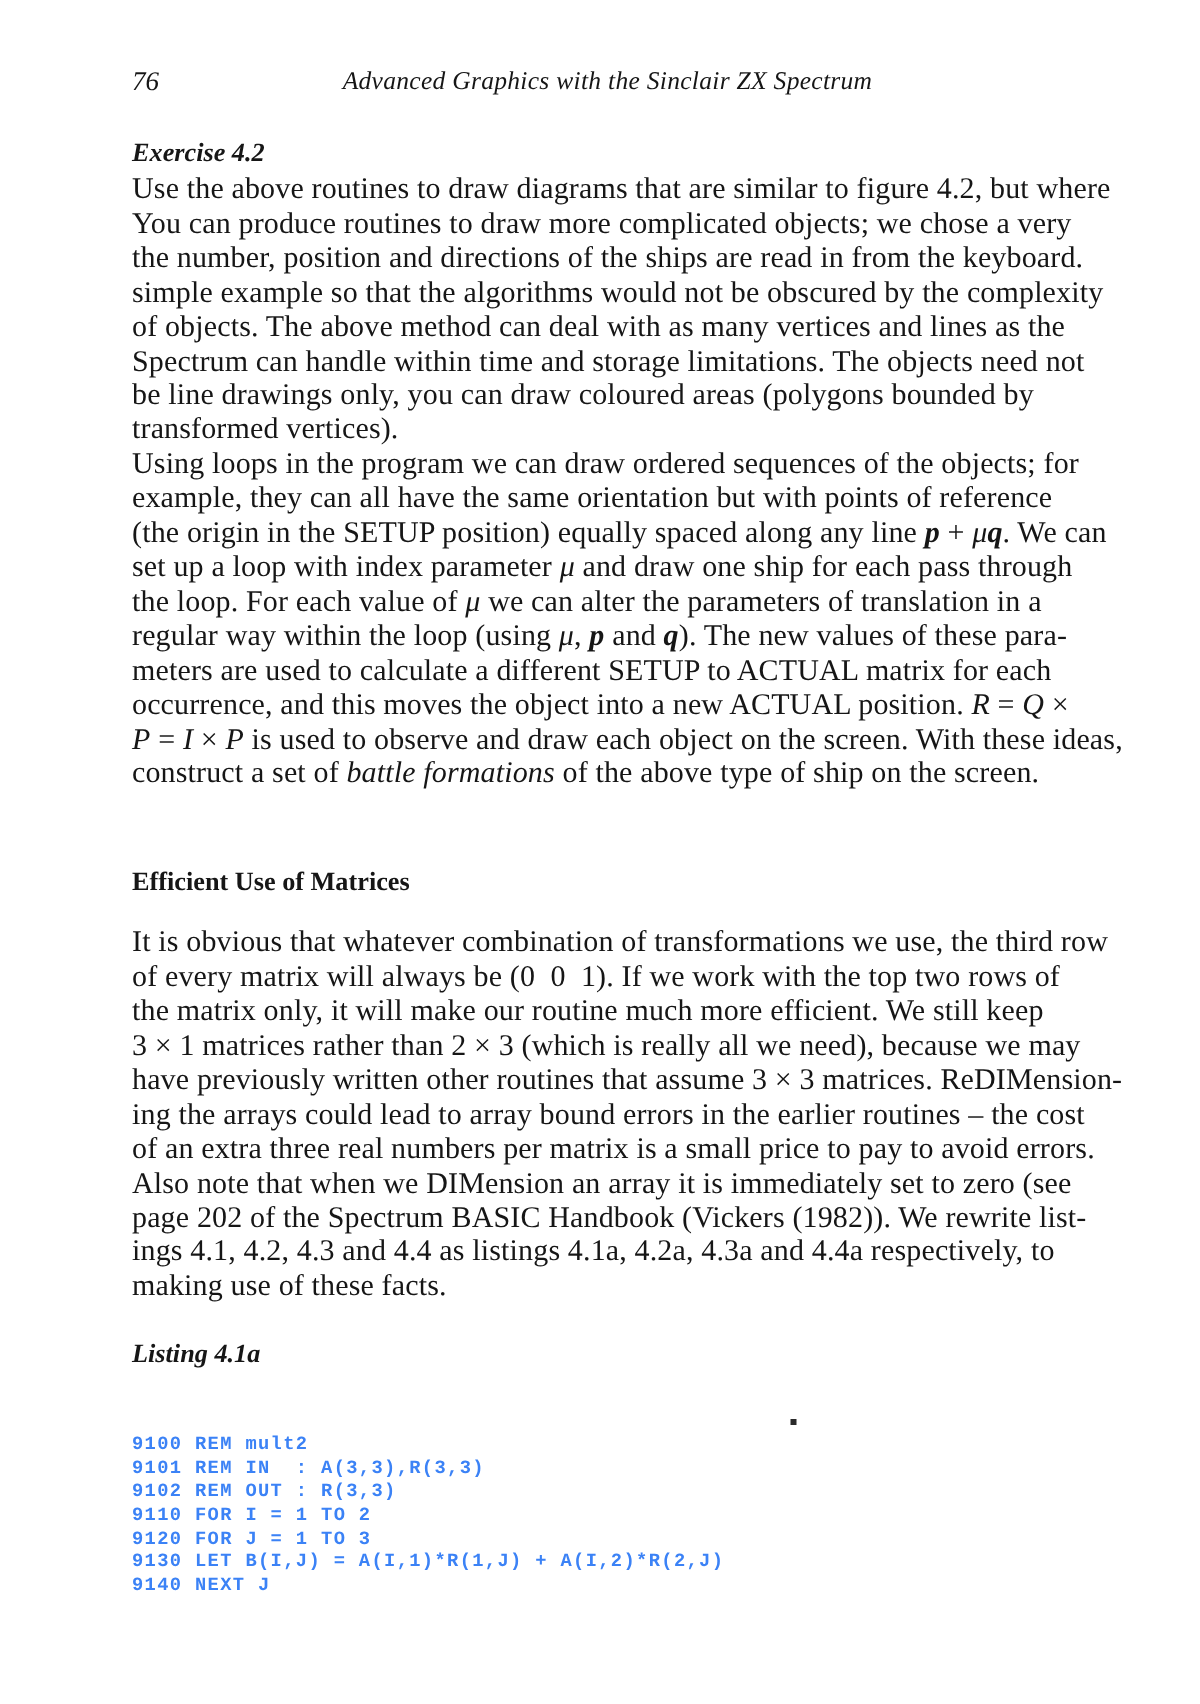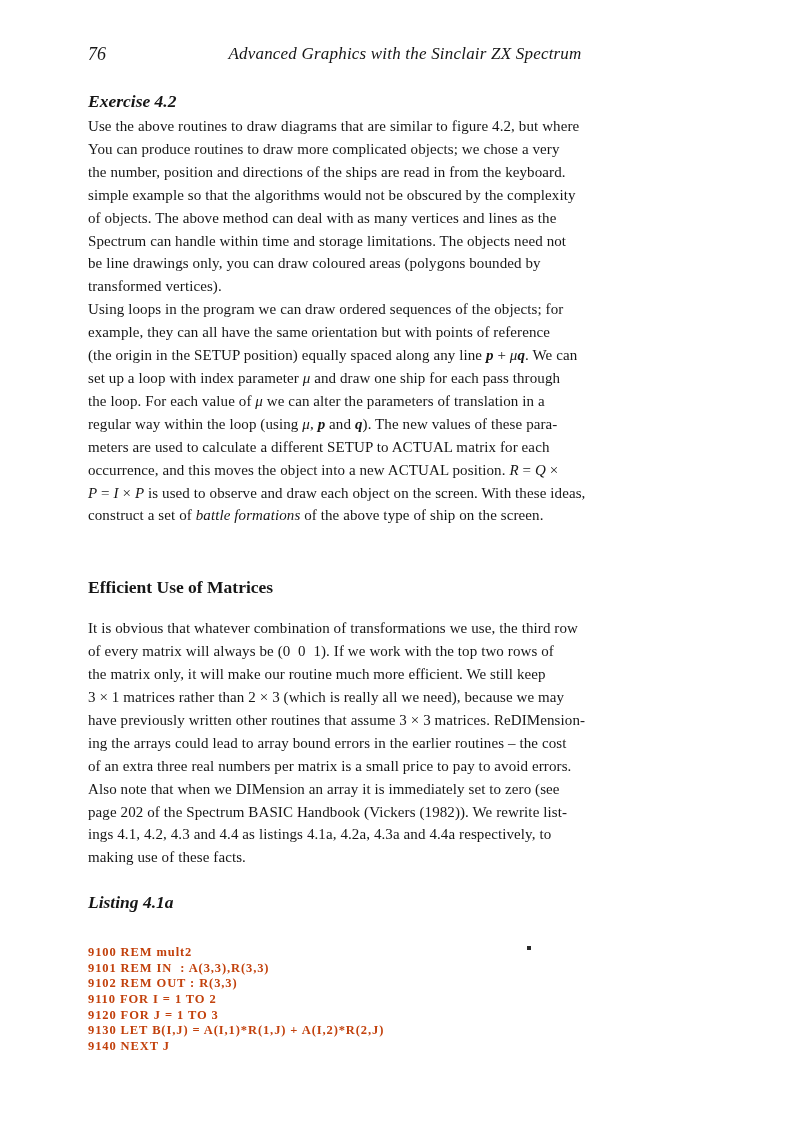--- a/index.html
+++ b/index.html
@@ -38,36 +38,36 @@
   }
   .section-heading {
     font-size: 17.5px;
     font-weight: bold;
     font-style: italic;
     line-height: 21px;
     margin: 0 0 3px 0;
   }
   .section-heading.roman { font-style: normal; }
   .para {
-    font-size: 15px;
+    font-size: 20px;
     line-height: 22.9px;
     letter-spacing: 0.1px;
   }
   .para .line { white-space: nowrap; }
   .mt-ex43 { margin-top: 19px; }
   .mt-matrices-h { margin-top: 50px; margin-bottom: 19px; }
   .mt-listing-h { margin-top: 23px; }
   .code {
-    margin-top: 32px;
-    font-family: Liberation Serif, serif;
+    margin-top: 43px;
+    font-family: Liberation Mono, monospace;
     font-size: 12.5px;
     line-height: 15.6px;
     letter-spacing: 0.9px;
     font-weight: bold;
-    color: #c2410c;
+    color: #3b82f6;
     font-feature-settings: "zero" 1;
   }
   .code .line { white-space: pre; }
   .run-i  { font-style: italic; }
   .run-bi { font-weight: bold; font-style: italic; }
   .stray-dot {
     position: absolute;
     left: 527px; top: 946px;
     width: 4px; height: 4px;
     background: #2a2a2a;

